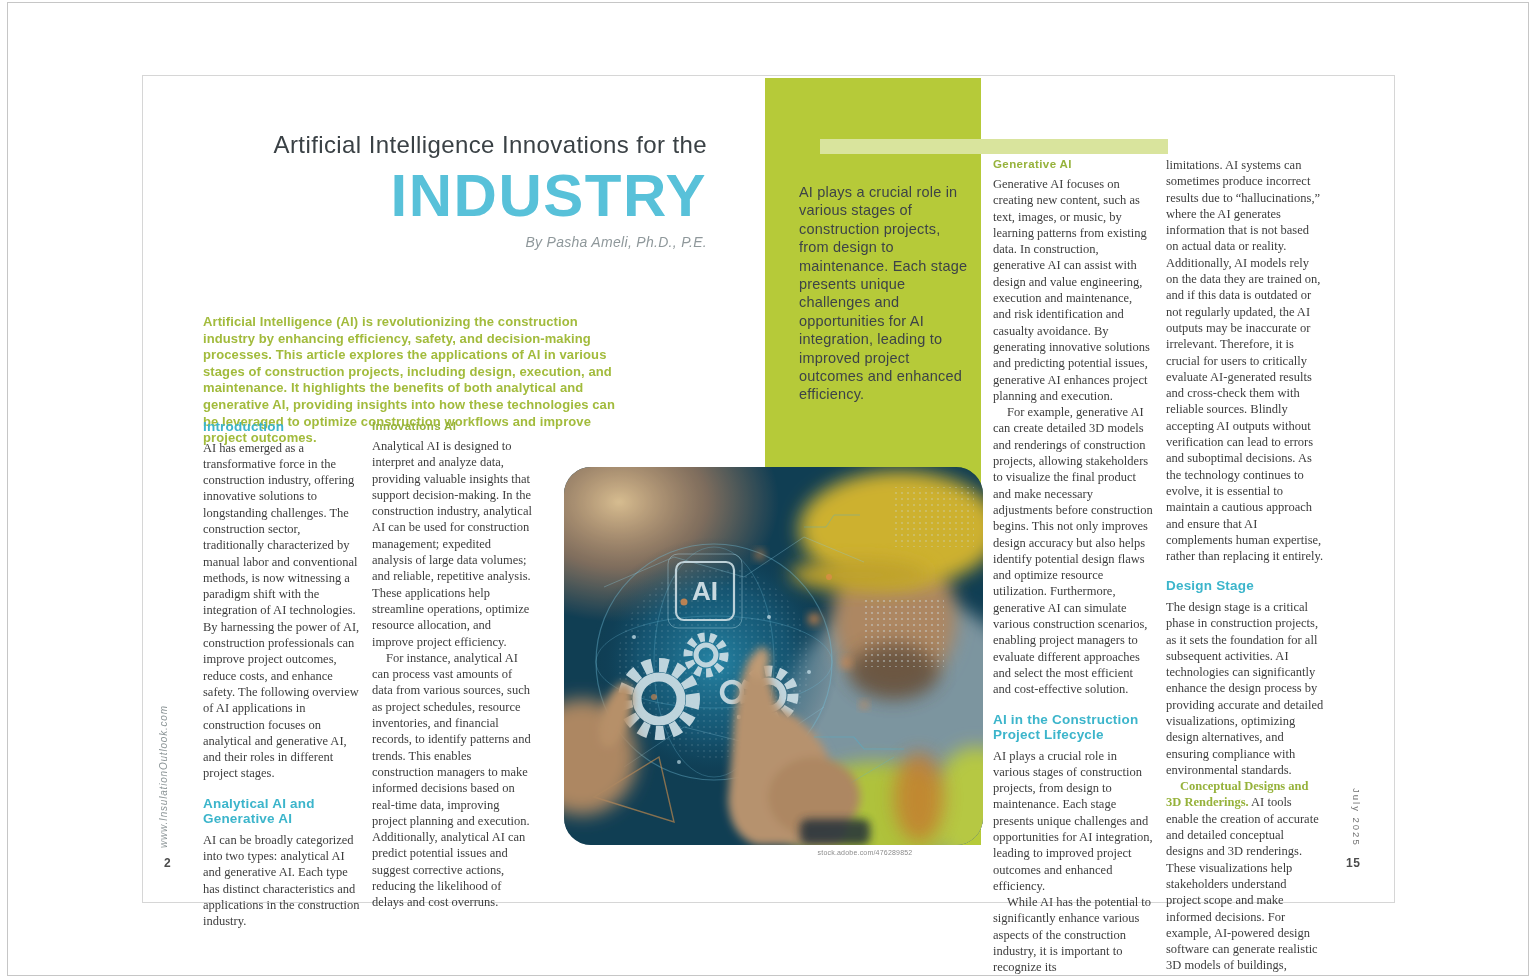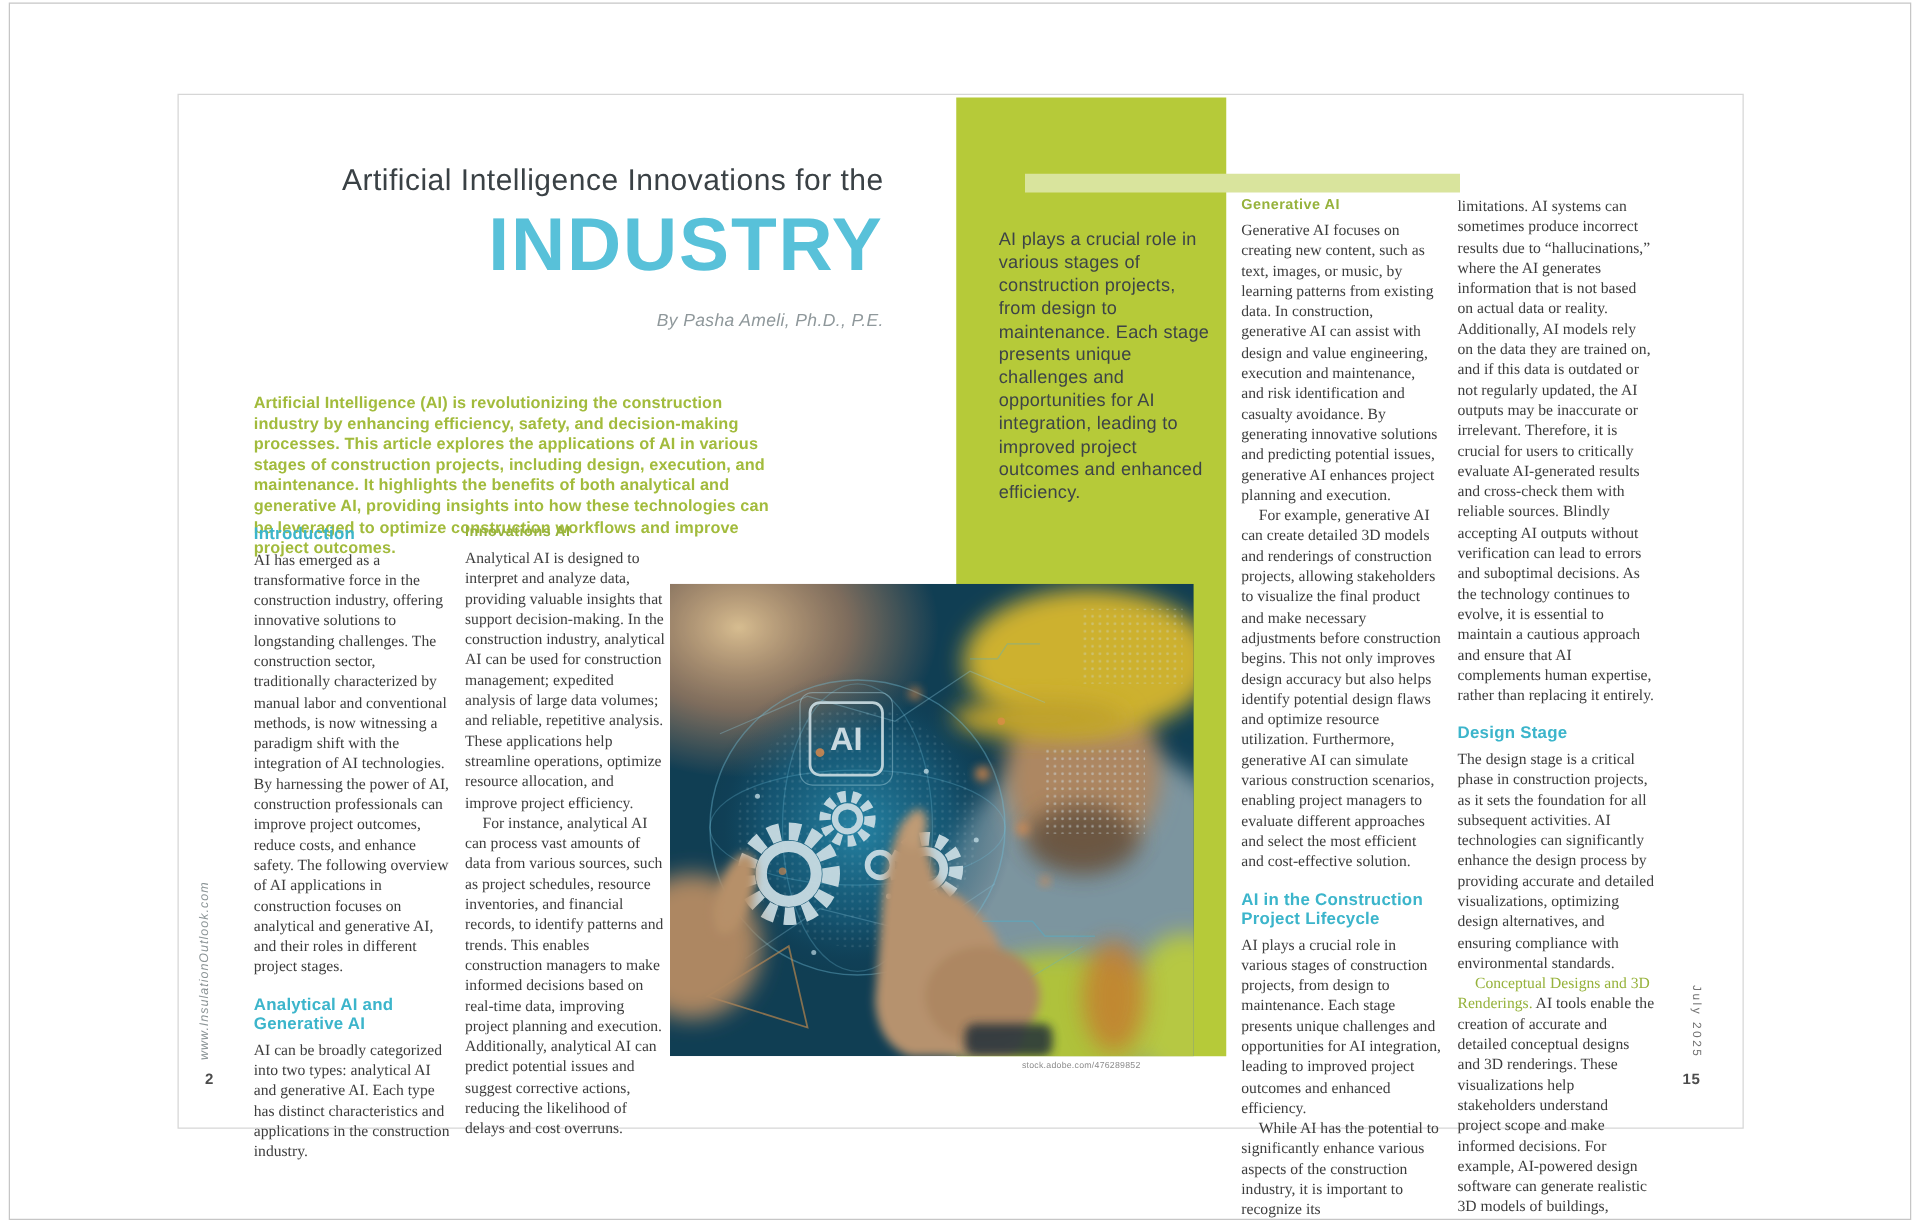--- a/index.html
+++ b/index.html
@@ -9,44 +9,44 @@
 
   .outer-border{left:7px;top:2px;right:7px;bottom:4px;border:1px solid #c6c6c6;}
   .inner-frame{left:142px;top:75px;width:1251px;height:826px;border:1px solid #d6d6d6;background:#ffffff;}
 
   .green-block{left:765px;top:78px;width:216px;height:767px;background:#b6ca39;}
   .light-bar{left:820px;top:139px;width:348px;height:15px;background:#d9e49d;}
 
   .title-block{left:203px;top:130px;width:504px;text-align:right;}
   .kicker{font-size:24px;letter-spacing:0.4px;color:#3a4145;font-weight:400;line-height:30px;}
   .big-title{color:#58c1d9;font-weight:bold;font-size:60px;line-height:55px;letter-spacing:1.5px;margin-top:8px;}
-  .byline{margin-top:25px;font-size:14px;font-style:italic;color:#8f989b;letter-spacing:0.3px;}
+  .byline{margin-top:11px;font-size:14px;font-style:italic;color:#8f989b;letter-spacing:0.3px;}
 
   .intro{left:203px;top:314px;width:430px;font-size:13px;line-height:16.6px;font-weight:bold;
          color:#a2bb3c;letter-spacing:0.1px;}
 
   .col{font-family:"Liberation Serif",serif;font-size:12.5px;line-height:16.3px;color:#3d3d3d;}
   .col p{margin:0;}
   .col p.indent{text-indent:14px;}
   .h-blue{font-family:"Liberation Sans",sans-serif;color:#3cb5cb;font-weight:bold;
           font-size:13.5px;line-height:15.5px;margin:0 0 5px 0;letter-spacing:0.2px;}
   .h-blue.spaced{margin-top:14px;}
   .h-green{font-family:"Liberation Sans",sans-serif;color:#96b23b;font-weight:bold;
            font-size:11.5px;line-height:14px;margin:0 0 5px 0;letter-spacing:0.4px;}
-  .runin{color:#96b23b;font-weight:normal;}
+  .runin{color:#96b23b;font-weight:bold;}
 
   .col1{left:203px;top:419px;width:160px;}
   .col2{left:372px;top:419px;width:161px;}
   .col3{left:993px;top:157px;width:160px;}
   .col4{left:1166px;top:157px;width:158px;}
 
   .pullquote{left:799px;top:183px;width:174px;font-size:14.5px;line-height:18.4px;
              color:#3d4347;letter-spacing:0.2px;font-weight:400;}
 
-  .photo{left:536px;top:467px;width:419px;height:378px;overflow:hidden;}
+  .photo{left:564px;top:467px;width:419px;height:378px;overflow:hidden;border-radius:27px;}
   .caption{left:765px;top:849px;width:200px;text-align:center;font-size:7px;color:#8b8b8b;letter-spacing:0.2px;}
 
   .vert-site{left:158px;top:686px;height:162px;width:16px;
              writing-mode:vertical-rl;transform:rotate(180deg);
              font-size:10px;font-style:italic;color:#8b9496;letter-spacing:0.8px;}
   .vert-date{left:1346px;top:788px;height:80px;width:16px;writing-mode:vertical-rl;
              font-size:9.5px;color:#737373;letter-spacing:2px;}
   .pagenum{font-size:12px;font-weight:bold;color:#4c4c4c;letter-spacing:0.5px;}
   .pn-left{left:164px;top:856px;}
   .pn-right{left:1346px;top:856px;}

